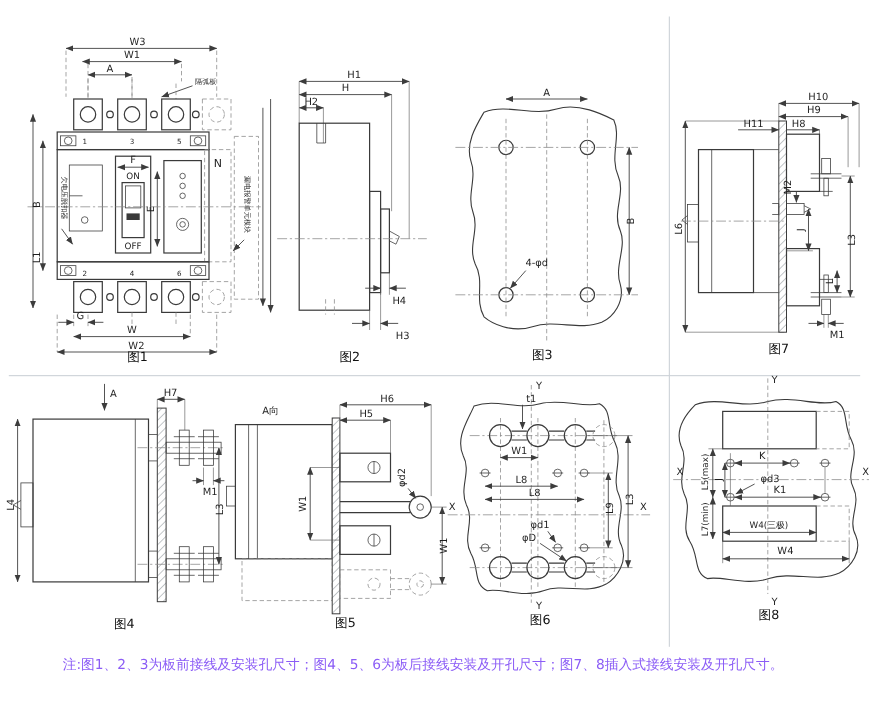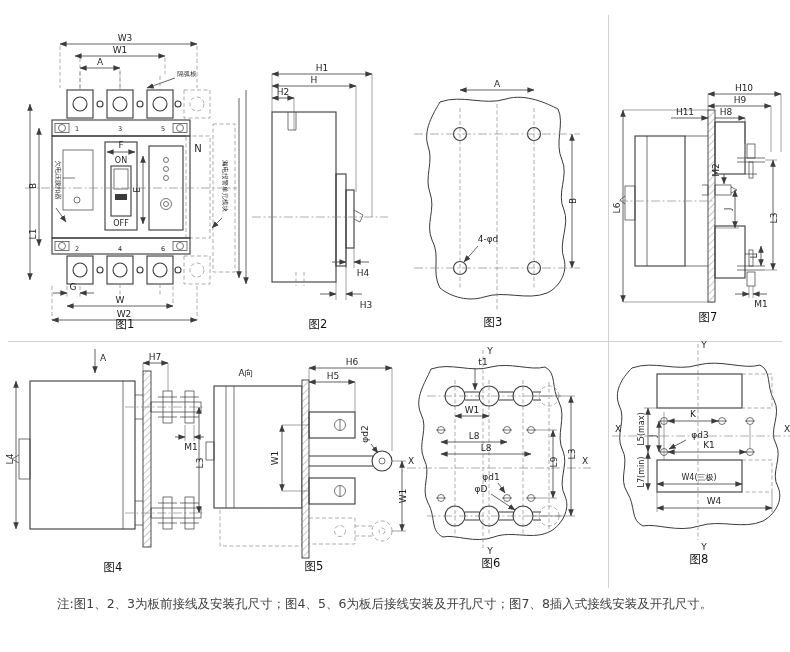--- a/index.html
+++ b/index.html
@@ -13,21 +13,21 @@
   .cap{font-size:11.5px;fill:#111;}
   .ln{fill:none;stroke:#3a3a3a;stroke-width:1.1;}
   .tn{fill:none;stroke:#3a3a3a;stroke-width:0.7;}
   .dsh{fill:none;stroke:#8a8a8a;stroke-width:0.7;stroke-dasharray:4 2.5;}
   .cl{fill:none;stroke:#8a8a8a;stroke-width:0.7;stroke-dasharray:9 2.5 2 2.5;}
   .dim{fill:none;stroke:#3c3c3c;stroke-width:0.8;marker-start:url(#ar);marker-end:url(#ar);}
   .dime{fill:none;stroke:#3c3c3c;stroke-width:0.8;marker-end:url(#ar);}
   .ext{stroke:#555;stroke-width:0.55;fill:none;}
   .hv{fill:url(#hatch);stroke:#3a3a3a;stroke-width:0.9;}
   .divider{position:absolute;background:#cdd2d8;}
-  .note{position:absolute;font-size:12.5px;color:#404040;white-space:nowrap;}
+  .note{position:absolute;font-size:12.5px;color:#8b5cf6;white-space:nowrap;}
 </style>
 </head>
 <body>
 
 <div class="page">
 
   <svg width="0" height="0" style="position:absolute" aria-hidden="true">
     <defs>
       <marker id="ar" viewBox="0 0 10 10" refX="9.5" refY="5" markerWidth="7" markerHeight="7" orient="auto-start-reverse" markerUnits="userSpaceOnUse">
         <path d="M0,1 L10,5 L0,9 z" fill="#3c3c3c"></path>

